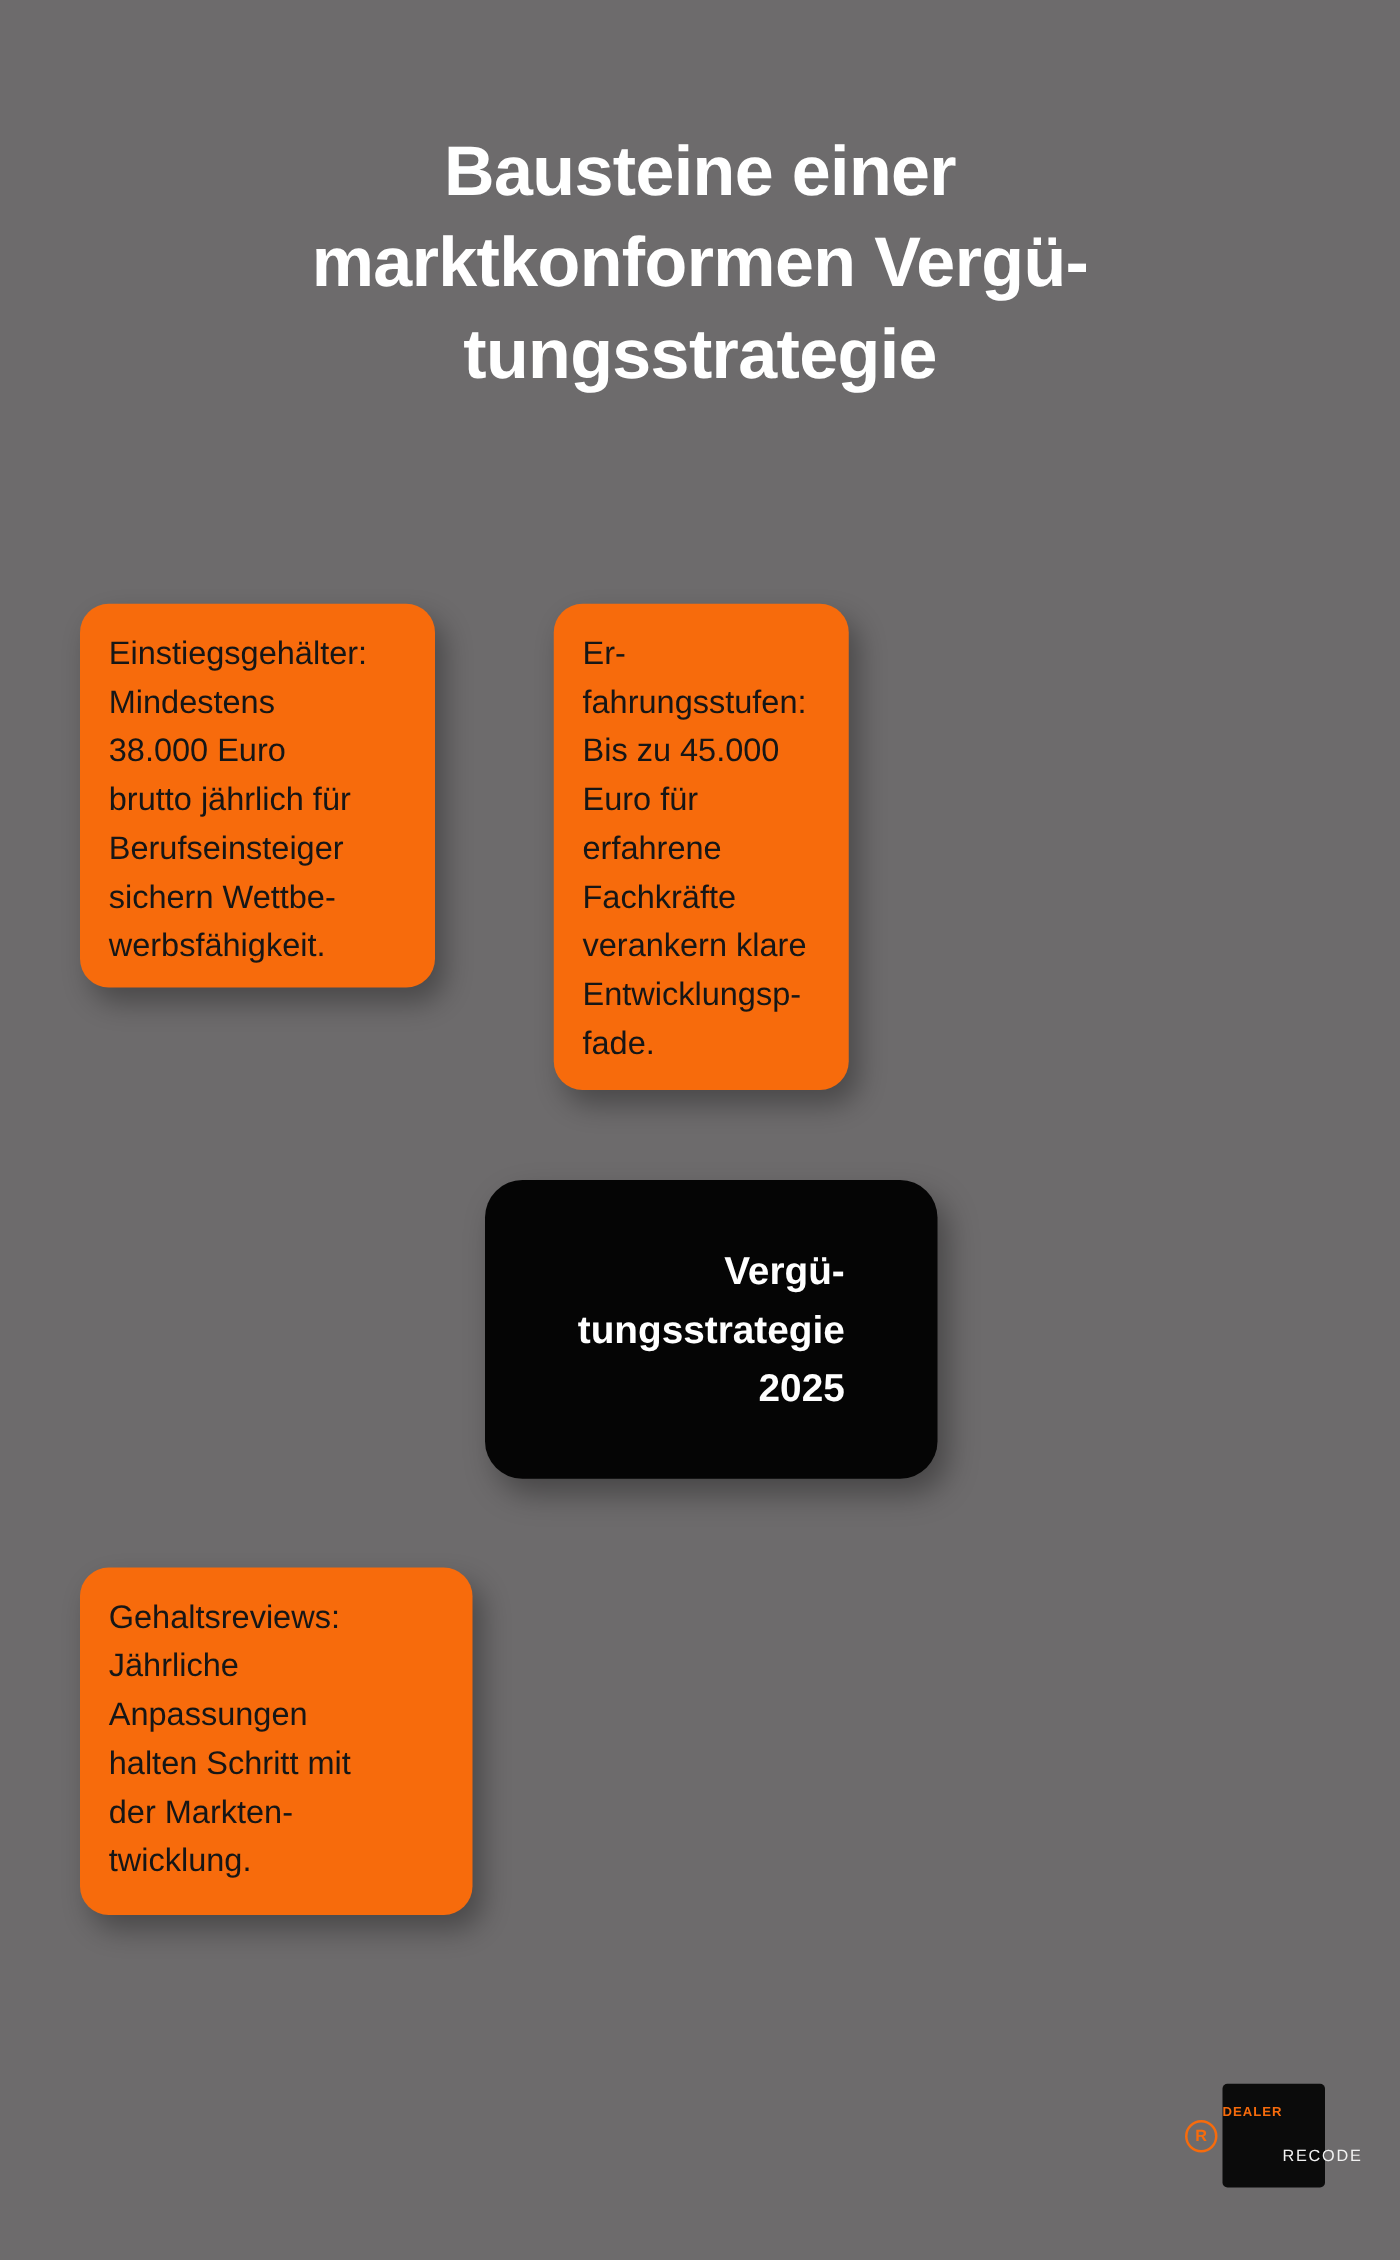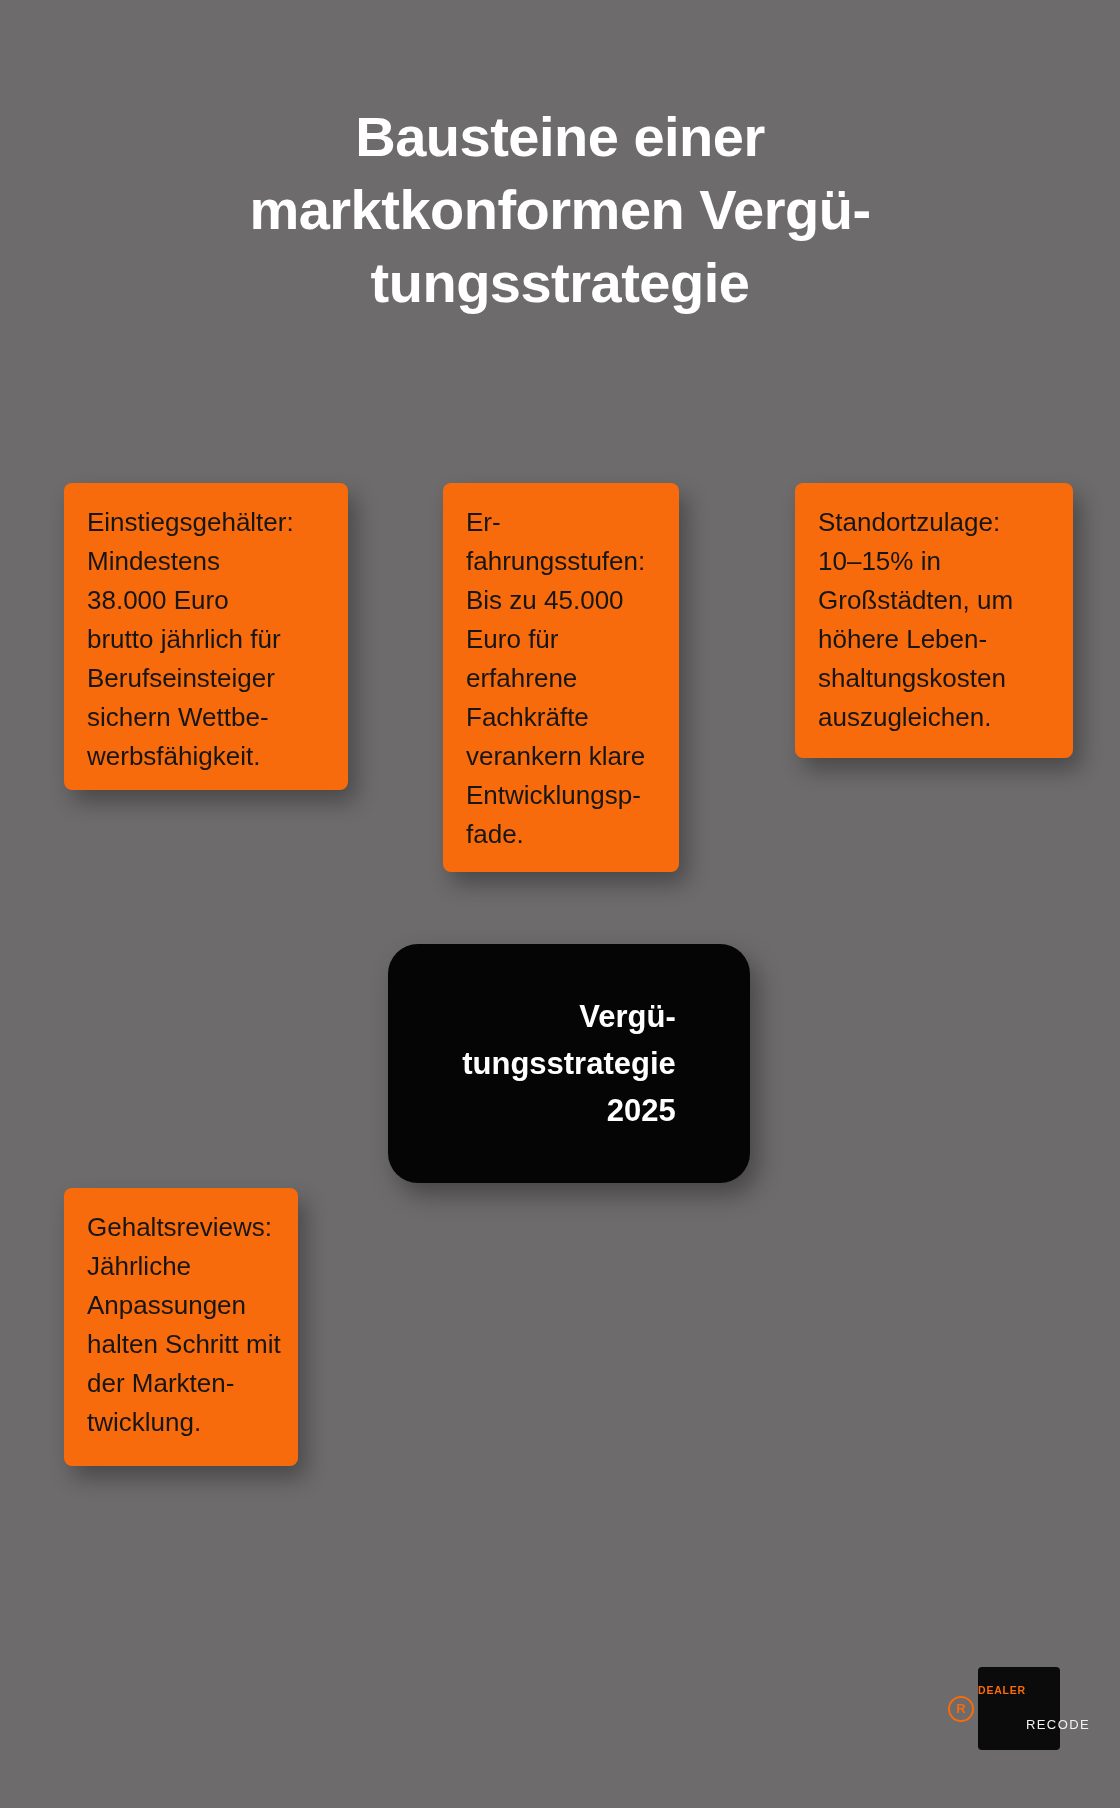--- a/index.html
+++ b/index.html
@@ -22,36 +22,36 @@
     color: #FFFFFF;
     font-size: 56px;
     line-height: 73px;
     font-weight: bold;
     letter-spacing: -0.5px;
     white-space: pre-line;
   }
   .card {
     position: absolute;
     background: var(--orange, #F76B0C);
-    border-radius: 8px;
+    border-radius: 23px;
     box-shadow: 8px 12px 22px rgba(0,0,0,0.32);
     box-sizing: border-box;
     padding: 20px 10px 0 23px;
   }
   .card-text {
     margin: 0;
     color: var(--card-text, #161616);
     font-size: 26px;
     line-height: 39px;
     white-space: pre-line;
   }
   .card-1 { left: 64px;  top: 483px; width: 284px; height: 307px; }
   .card-2 { left: 443px; top: 483px; width: 236px; height: 389px; }
   .card-3 { left: 795px; top: 483px; width: 278px; height: 275px; }
-  .card-4 { left: 64px;  top: 1188px; width: 234px; height: 278px; }
+  .card-4 { left: 64px;  top: 1254px; width: 314px; height: 278px; }
   .card-5 { left: 794px; top: 1254px; width: 284px; height: 316px; }
   .center-node {
     position: absolute;
     left: 388px; top: 944px;
     width: 362px; height: 239px;
     background: var(--node-bg, #050505);
     border-radius: 30px;
     box-shadow: 8px 12px 24px rgba(0,0,0,0.35);
     display: flex;
     align-items: center;
@@ -134,28 +134,20 @@
 fahrungsstufen:
 Bis zu 45.000
 Euro für
 erfahrene
 Fachkräfte
 verankern klare
 Entwicklungsp-
 fade.</p>
   </div>
 
-  <div class="card card-3">
-    <p class="card-text">Standortzulage:
-10–15% in
-Großstädten, um
-höhere Leben-
-shaltungskosten
-auszugleichen.</p>
-  </div>
 
   <div class="center-node">
     <div class="center-label">Vergü-
 tungsstrategie
 2025</div>
   </div>
 
   <div class="card card-4">
     <p class="card-text">Gehaltsreviews:
 Jährliche

